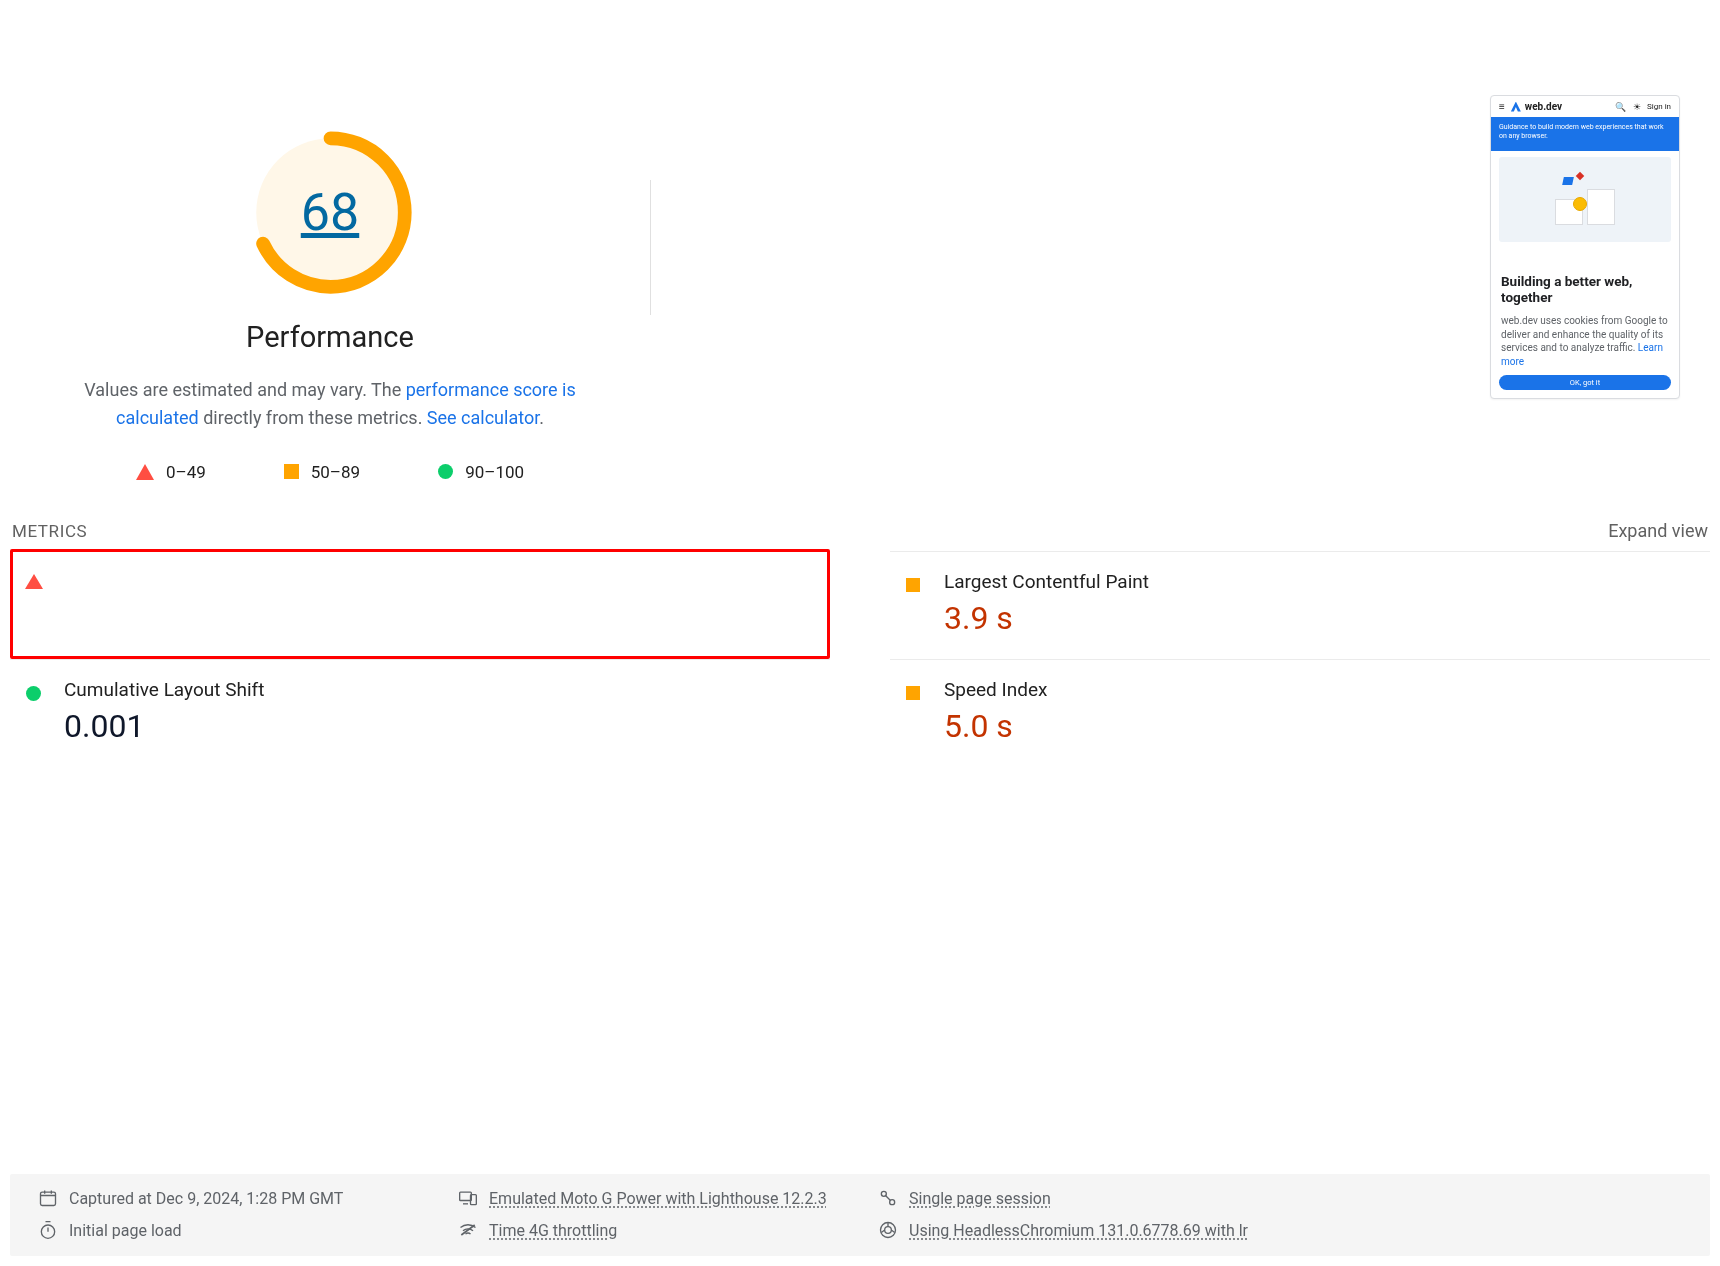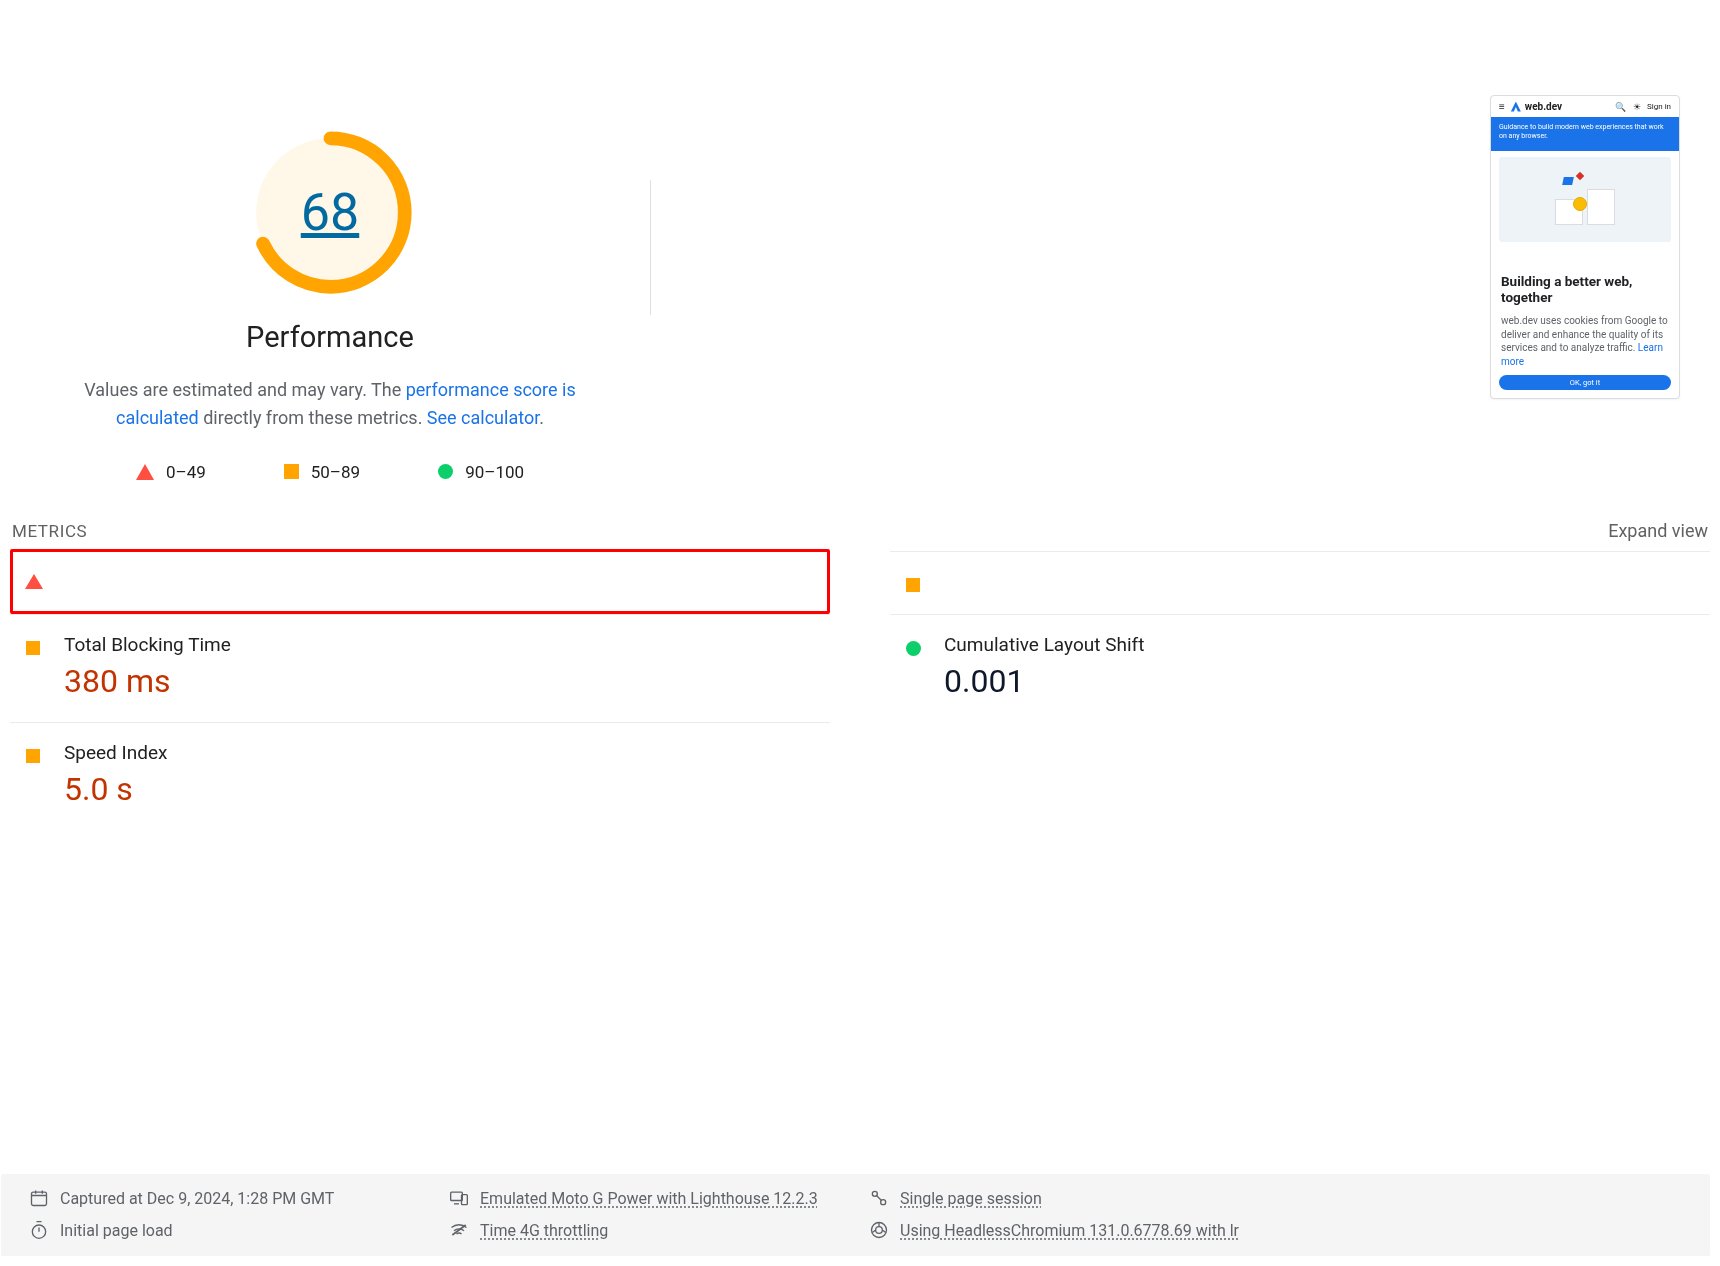--- a/index.html
+++ b/index.html
@@ -53,21 +53,21 @@
   .m-tri { width:0;height:0;border-left:9px solid transparent;border-right:9px solid transparent;border-bottom:15px solid #ff4e42; }
   .m-sq { width:14px;height:14px;background:#ffa400; margin-top:2px;}
   .m-circ { width:15px;height:15px;border-radius:50%;background:#0cce6b; margin-top:2px;}
   .m-body { display:flex; flex-direction:column; gap:6px; }
   .m-label { font-size:19px; color:#212121; }
   .m-val { font-size:32px; font-weight:400;}
   .v-red { color:#c33300; }
   .v-orange { color:#c33300; }
   .v-green { color:#0f172a; }
 
-  .footer { position:absolute; left:1px; right:10px; bottom:10px; background:#f5f5f5; padding:14px 28px 16px; display:grid; grid-template-columns: 420px 420px 1fr; row-gap:12px; font-size:16px; color:#5f6368; border-radius:2px;}
+  .footer { position:absolute; left:10px; right:10px; bottom:10px; background:#f5f5f5; padding:14px 28px 16px; display:grid; grid-template-columns: 420px 420px 1fr; row-gap:12px; font-size:16px; color:#5f6368; border-radius:2px;}
   .f-item { display:flex; align-items:center; gap:11px; }
   .f-item .txt { color:#5f6368; }
   .f-item .lnk { color:#5f6368; text-decoration:underline dotted; text-underline-offset:3px; cursor:pointer;}
   .fi { width:20px; height:20px; display:inline-flex; align-items:center; justify-content:center; color:#5f6368; }
   .fi svg { width:20px; height:20px; stroke:#5f6368; fill:none; stroke-width:1.6; }
 </style>
 </head>
 <body>
 
 <div class="wrap">
@@ -145,28 +145,23 @@
   <div class="metrics" id="metrics-grid">
       <div class="metric redbox">
         <div class="m-ico">
           <div class="m-tri"></div>
         </div>
       </div>
       <div class="metric">
         <div class="m-ico">
           <div class="m-sq"></div>
         </div>
-      </div>
-      <div class="metric">
-        <div class="m-ico">
-          <div class="m-sq"></div>
-        </div>
         <div class="m-body">
-          <div class="m-label">Total Blocking Time</div>
-          <div class="m-val v-orange">380 ms</div>
+          <div class="m-label">Largest Contentful Paint</div>
+          <div class="m-val v-red">3.9 s</div>
         </div>
       </div>
       <div class="metric">
         <div class="m-ico">
           <div class="m-circ"></div>
         </div>
         <div class="m-body">
           <div class="m-label">Cumulative Layout Shift</div>
           <div class="m-val v-green">0.001</div>
         </div>

